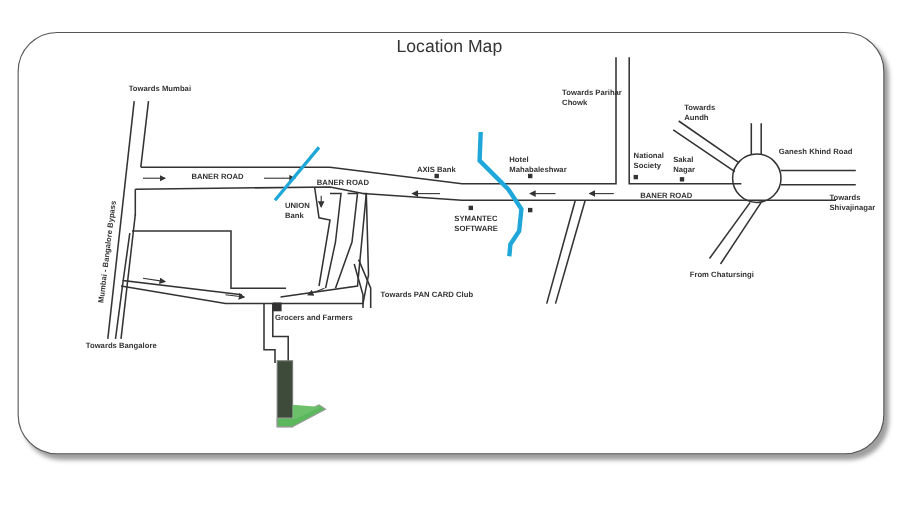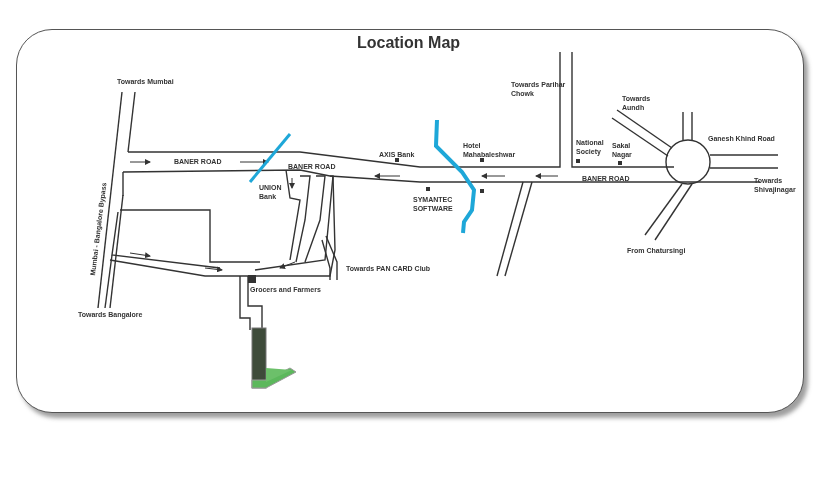--- a/index.html
+++ b/index.html
@@ -1,18 +1,18 @@
 <!DOCTYPE html>
 <html><head>
 <meta charset="utf-8">
 <style>
   html,body{margin:0;padding:0;background:#fff;}
   body{width:819px;height:477px;position:relative;overflow:hidden;font-family:"Liberation Sans",sans-serif;}
   .card{position:absolute;left:16px;top:29px;width:786px;height:382px;background:#fff;border:1.5px solid #555;border-radius:36px;box-shadow:4px 5px 4px rgba(80,80,80,0.55);}
-  .title{position:absolute;left:0;top:34px;width:819px;text-align:center;font-size:16px;font-weight:bold;color:#333;padding-left:0;}
+  .title{position:absolute;left:0;top:34px;width:819px;text-align:center;font-size:16px;font-weight:normal;color:#333;padding-left:0;}
   .title span{position:relative;left:-1px;}
   svg.map{position:absolute;left:0;top:0;}
   .lbl{position:absolute;font-family:"Liberation Sans",sans-serif;font-size:7px;font-weight:bold;color:#333;line-height:9px;white-space:nowrap;}
   .rot{transform:rotate(-83deg);transform-origin:left top;}
 </style>
 </head>
 <body>
 
 <div class="card"></div>
 <div class="title"><span>Location Map</span></div>

